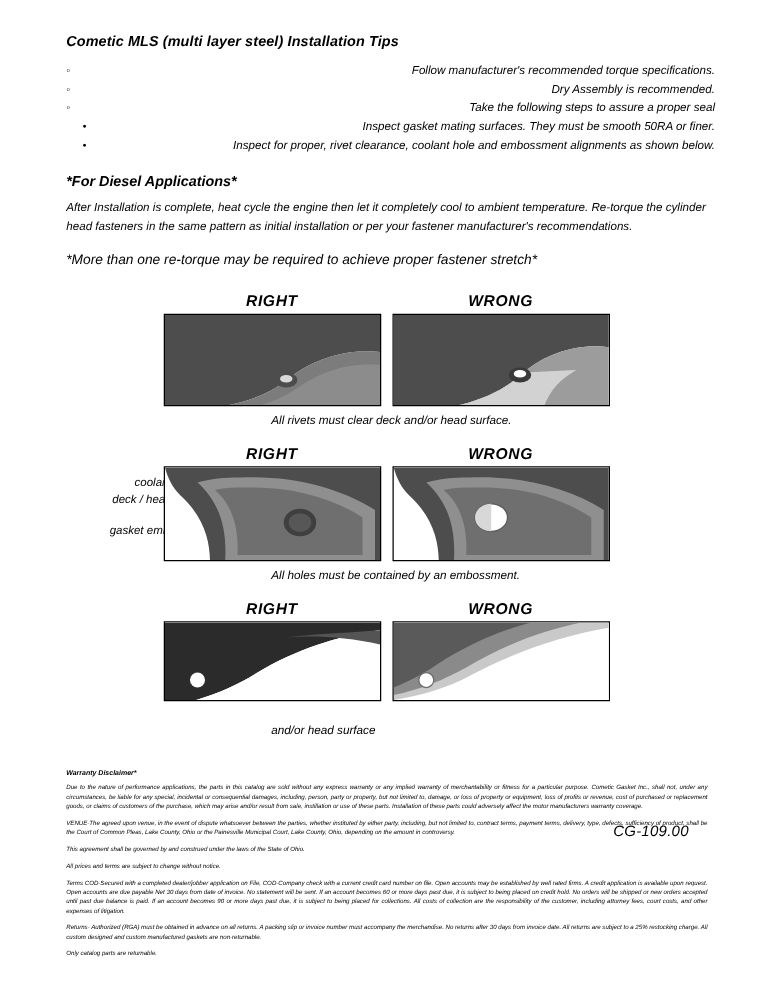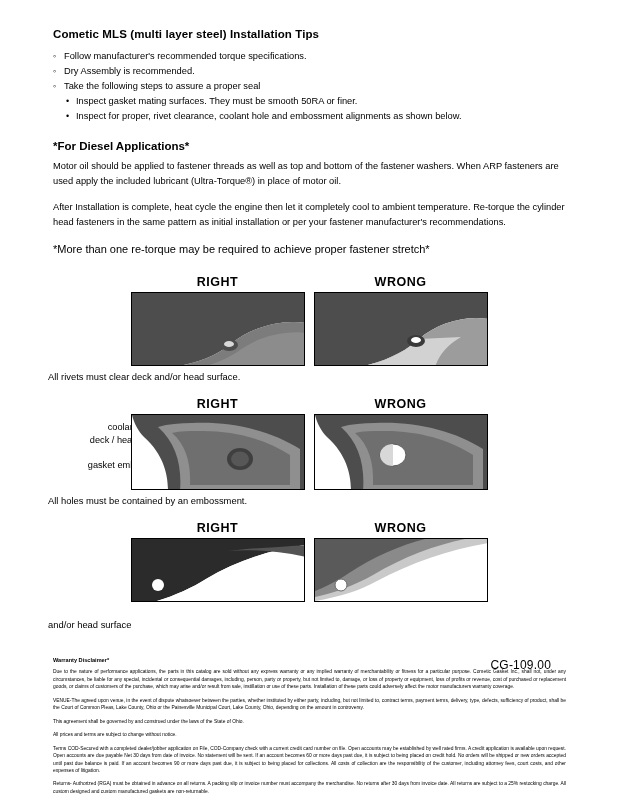--- a/index.html
+++ b/index.html
@@ -13,31 +13,33 @@
     font-family: "Liberation Sans", sans-serif;
     color: #000000;
     overflow: hidden;
   }
   .page {
     position: relative;
     width: 618px;
     height: 696px;
     box-sizing: border-box;
     padding: 28px 46px 0 46px;
+    font-style: italic;
   }
   h1.title {
     font-size: 11.5px;
     font-weight: bold;
     margin: 0 0 9px 7px;
     letter-spacing: 0.1px;
   }
   .bullets {
     margin: 0 0 16px 7px;
     padding: 0;
     list-style: none;
+    text-align: right;
   }
   .bullets > li {
     font-size: 9.3px;
     line-height: 1.62;
     position: relative;
     padding-left: 11px;
   }
   .bullets > li::before {
     content: "\25E6";
     position: absolute;
@@ -118,21 +120,21 @@
   }
   .figcaption {
     font-size: 9.4px;
     margin: 4px 0 0 0;
     text-align: left;
     padding-left: 2px;
     line-height: 1.4;
   }
   .caption-wrap {
     display: flex;
-    justify-content: flex-start;
+    justify-content: flex-end;
   }
   .caption-inner {
     width: 357px;
   }
 
   
   .row2-wrap {
     position: relative;
     margin-top: 14px;
   }
@@ -194,21 +196,20 @@
           <span>Inspect gasket mating surfaces.  They must be smooth 50RA or finer.</span>
         </li>
         <li>
           <span>Inspect for proper, rivet clearance, coolant hole and embossment alignments as shown below.</span>
         </li>
       </ul>
     </li>
   </ul>
 
   <h2 class="section">*For Diesel Applications*</h2>
-  <p class="para">Motor oil should be applied to fastener threads as well as top and bottom of the fastener washers.  When ARP fasteners are used apply the included lubricant (Ultra-Torque®) in place of motor oil.</p>
   <p class="para">After Installation is complete, heat cycle the engine then let it completely cool to ambient temperature. Re-torque the cylinder head fasteners in the same pattern as initial installation or per your fastener manufacturer's recommendations.</p>
   <p class="note">*More than one re-torque may be required to achieve proper fastener stretch*</p>
 
   <div class="figures">
 
     <div class="figrow">
       <div class="figcol">
         <div class="figlabel">RIGHT</div>
         <div class="figbox">
           <svg width="174" height="74" viewBox="0 0 174 74">

